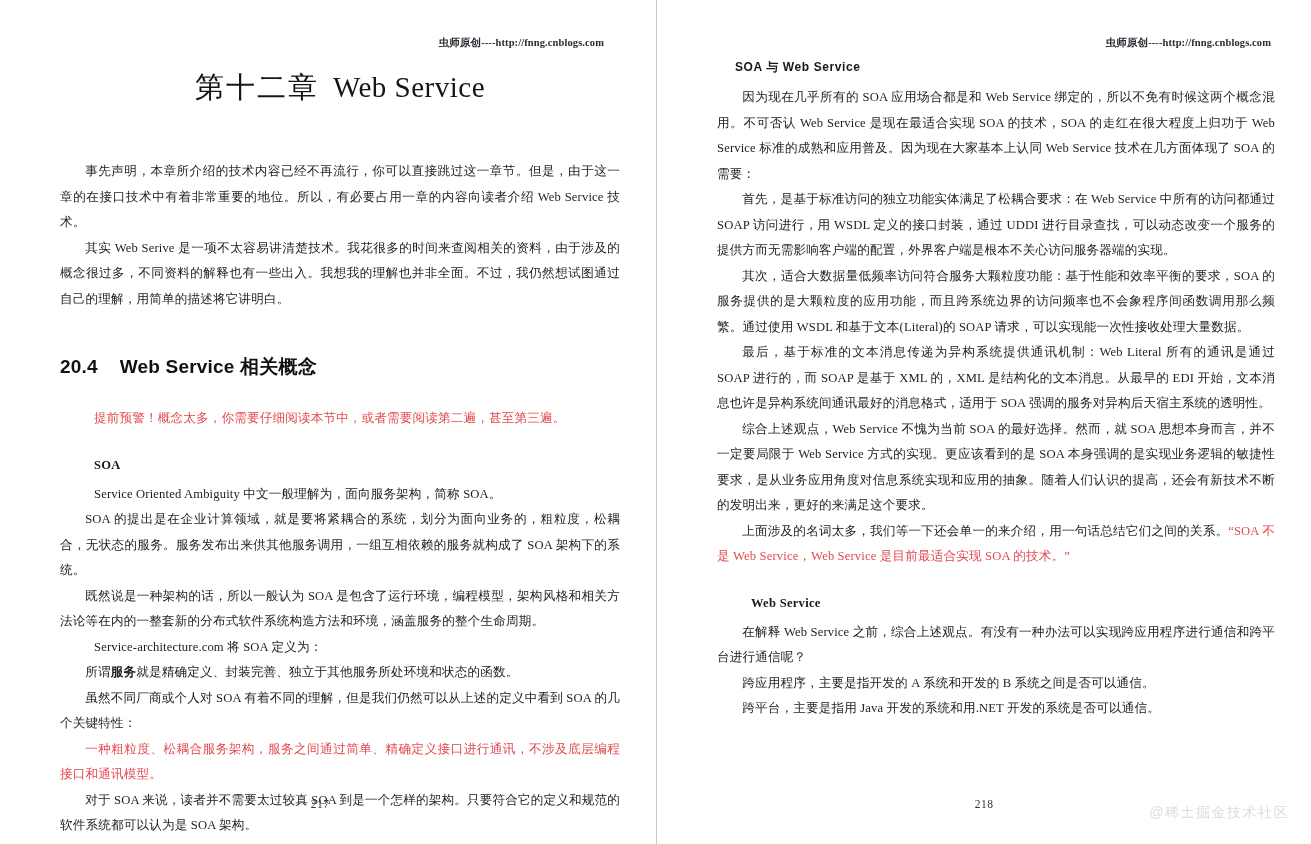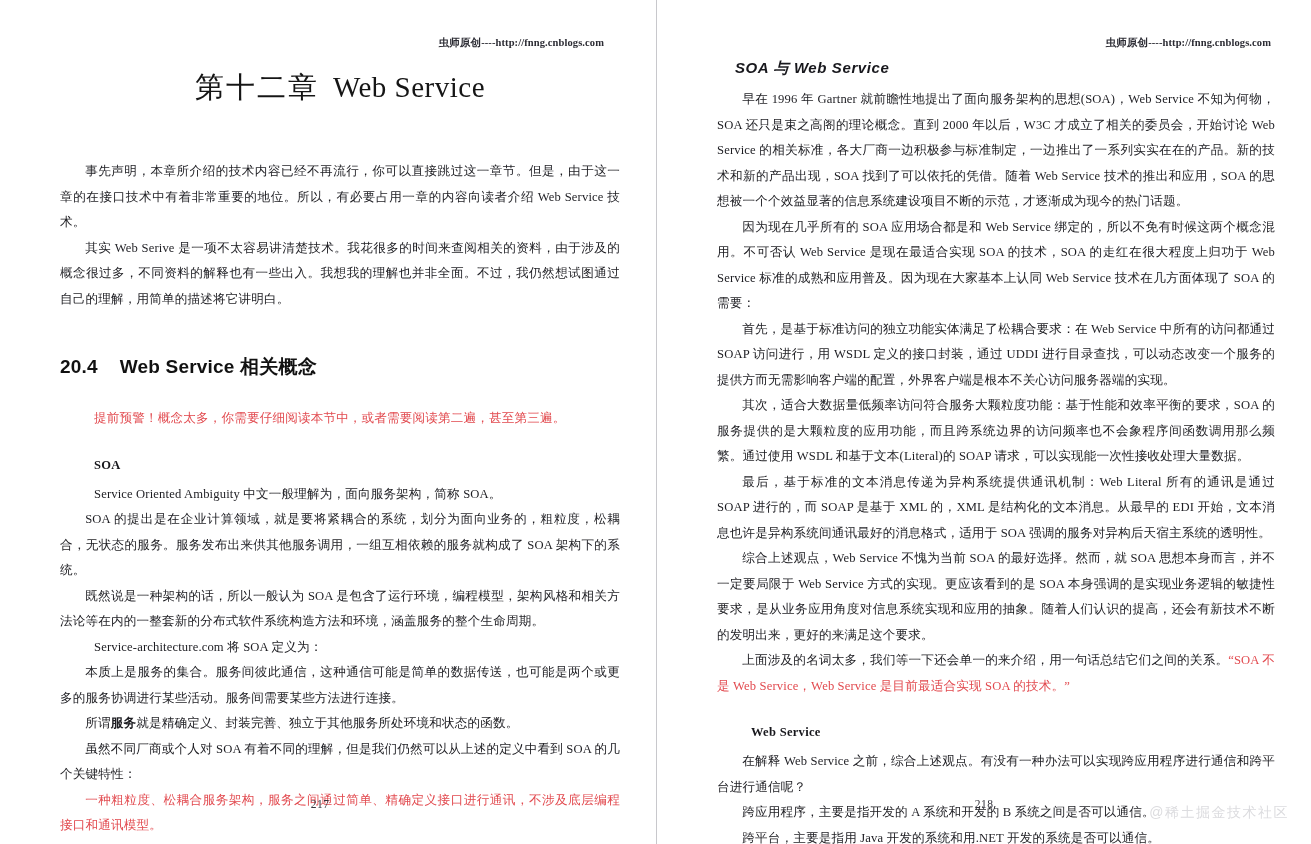--- a/index.html
+++ b/index.html
@@ -77,24 +77,23 @@
   .sub-head {
     font-weight: bold;
     font-size: 12.5px;
     color: #17171c;
     margin: 0;
     padding-left: 34px;
     letter-spacing: .3px;
   }
   .sub-head.sans {
     font-family: "Liberation Sans", "DejaVu Sans", sans-serif;
-    font-size: 15px;
+    font-size: 12px;
     letter-spacing: .6px;
     padding-left: 18px;
-    font-style: italic;
   }
 
   p.body {
     font-size: 12.6px;
     line-height: 25.5px;
     margin: 0;
     text-align: justify;
     text-justify: inter-ideograph;
     letter-spacing: .15px;
     color: #1d1d22;
@@ -162,21 +161,20 @@
     <div class="gap-l"></div>
 
     <h3 class="sub-head">SOA</h3>
 
     <div class="gap-s"></div>
 
     <p class="body hang">Service Oriented Ambiguity  中文一般理解为，面向服务架构，简称 SOA。</p>
     <p class="body indent">SOA 的提出是在企业计算领域，就是要将紧耦合的系统，划分为面向业务的，粗粒度，松耦合，无状态的服务。服务发布出来供其他服务调用，一组互相依赖的服务就构成了 SOA 架构下的系统。</p>
     <p class="body indent">既然说是一种架构的话，所以一般认为 SOA 是包含了运行环境，编程模型，架构风格和相关方法论等在内的一整套新的分布式软件系统构造方法和环境，涵盖服务的整个生命周期。</p>
     <p class="body hang">Service-architecture.com 将 SOA 定义为：</p>
-    <p class="body indent">本质上是服务的集合。服务间彼此通信，这种通信可能是简单的数据传送，也可能是两个或更多的服务协调进行某些活动。服务间需要某些方法进行连接。</p>
 
     <p class="body indent"><span>所谓</span><b class="bold">服务</b><span>就是精确定义、封装完善、独立于其他服务所处环境和状态的函数。</span></p>
 
     <p class="body indent">虽然不同厂商或个人对 SOA 有着不同的理解，但是我们仍然可以从上述的定义中看到 SOA 的几个关键特性：</p>
 
     <p class="body indent red">一种粗粒度、松耦合服务架构，服务之间通过简单、精确定义接口进行通讯，不涉及底层编程接口和通讯模型。</p>
 
     <p class="body indent">对于 SOA 来说，读者并不需要太过较真 SOA 到是一个怎样的架构。只要符合它的定义和规范的软件系统都可以认为是 SOA 架构。</p>
 
     <div class="folio">217</div>
@@ -185,21 +183,20 @@
   <div class="page" id="page-right">
 
     <div class="running-head">虫师原创----http://fnng.cnblogs.com</div>
 
     <div class="gap-s"></div>
 
     <h3 class="sub-head sans">SOA 与 Web Service</h3>
 
     <div class="gap-s"></div>
 
-    <p class="body indent">早在 1996 年 Gartner 就前瞻性地提出了面向服务架构的思想(SOA)，Web Service 不知为何物，SOA 还只是束之高阁的理论概念。直到 2000 年以后，W3C 才成立了相关的委员会，开始讨论 Web Service 的相关标准，各大厂商一边积极参与标准制定，一边推出了一系列实实在在的产品。新的技术和新的产品出现，SOA 找到了可以依托的凭借。随着 Web Service 技术的推出和应用，SOA 的思想被一个个效益显著的信息系统建设项目不断的示范，才逐渐成为现今的热门话题。</p>
     <p class="body indent">因为现在几乎所有的 SOA 应用场合都是和 Web Service 绑定的，所以不免有时候这两个概念混用。不可否认 Web Service 是现在最适合实现 SOA 的技术，SOA 的走红在很大程度上归功于 Web Service 标准的成熟和应用普及。因为现在大家基本上认同 Web Service 技术在几方面体现了 SOA 的需要：</p>
     <p class="body indent">首先，是基于标准访问的独立功能实体满足了松耦合要求：在 Web Service 中所有的访问都通过 SOAP 访问进行，用 WSDL 定义的接口封装，通过 UDDI 进行目录查找，可以动态改变一个服务的提供方而无需影响客户端的配置，外界客户端是根本不关心访问服务器端的实现。</p>
     <p class="body indent">其次，适合大数据量低频率访问符合服务大颗粒度功能：基于性能和效率平衡的要求，SOA 的服务提供的是大颗粒度的应用功能，而且跨系统边界的访问频率也不会象程序间函数调用那么频繁。通过使用 WSDL 和基于文本(Literal)的 SOAP 请求，可以实现能一次性接收处理大量数据。</p>
     <p class="body indent">最后，基于标准的文本消息传递为异构系统提供通讯机制：Web Literal 所有的通讯是通过 SOAP 进行的，而 SOAP 是基于 XML 的，XML 是结构化的文本消息。从最早的 EDI 开始，文本消息也许是异构系统间通讯最好的消息格式，适用于 SOA 强调的服务对异构后天宿主系统的透明性。</p>
     <p class="body indent">综合上述观点，Web Service 不愧为当前 SOA 的最好选择。然而，就 SOA 思想本身而言，并不一定要局限于 Web Service 方式的实现。更应该看到的是 SOA 本身强调的是实现业务逻辑的敏捷性要求，是从业务应用角度对信息系统实现和应用的抽象。随着人们认识的提高，还会有新技术不断的发明出来，更好的来满足这个要求。</p>
 
     <p class="body indent"><span>上面涉及的名词太多，我们等一下还会单一的来介绍，用一句话总结它们之间的关系。</span><span class="red-inline">“SOA 不是 Web Service，Web Service 是目前最适合实现 SOA 的技术。”</span></p>
 
     <div class="gap-l"></div>
 

